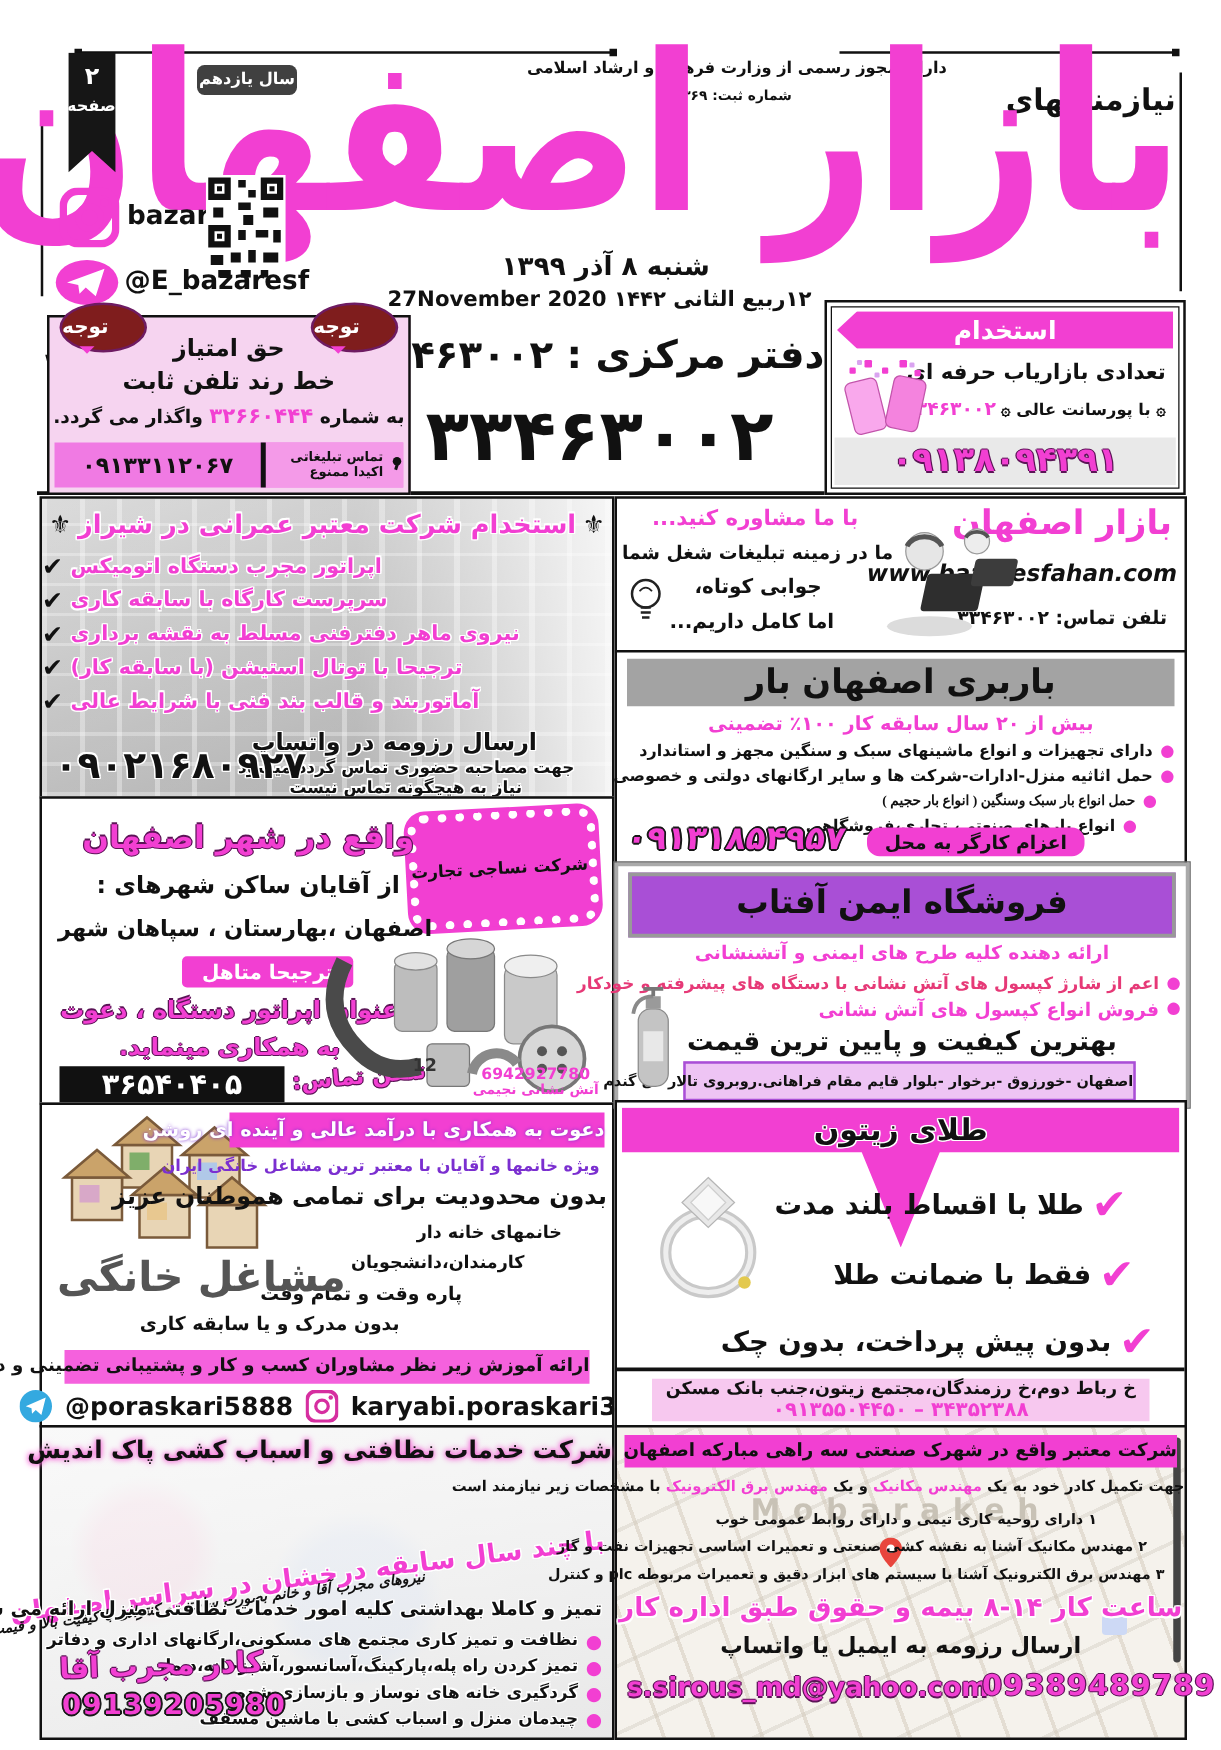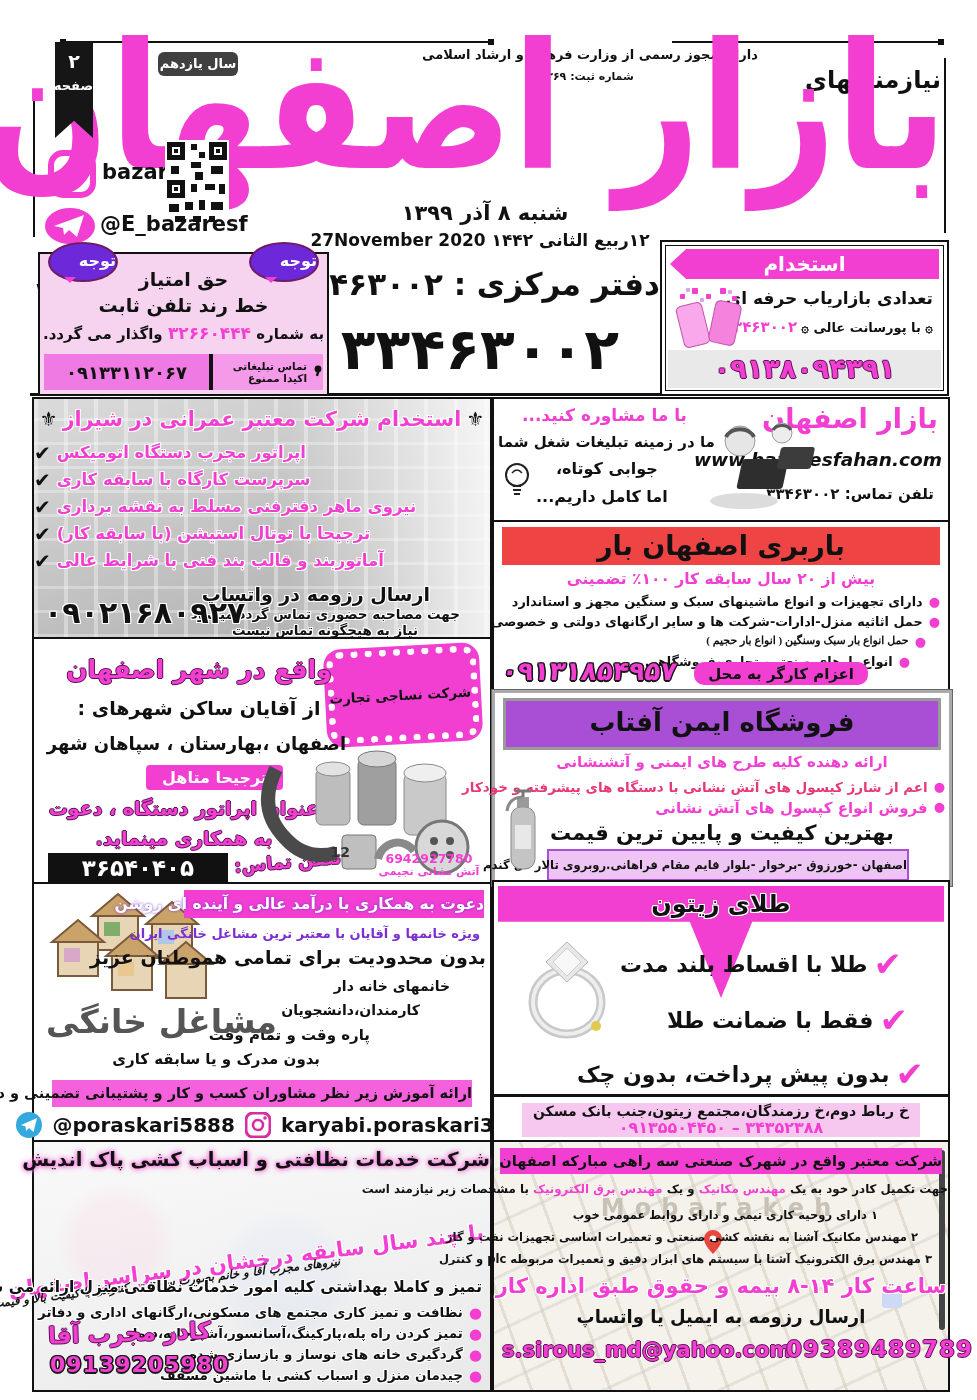--- a/index.html
+++ b/index.html
@@ -11,22 +11,22 @@
   .nowrap{white-space:nowrap;}
   .mag{color:#f23fd2;}
   .ow{text-shadow:-1px 0 #fff,1px 0 #fff,0 -1px #fff,0 1px #fff,-1px -1px #fff,1px 1px #fff,1px -1px #fff,-1px 1px #fff;}
   .ob{text-shadow:-1.5px 0 #181818,1.5px 0 #181818,0 -1.5px #181818,0 1.5px #181818,-1px -1px #181818,1px 1px #181818,1px -1px #181818,-1px 1px #181818;}
   .od{text-shadow:-1px 0 #5c1457,1px 0 #5c1457,0 -1px #5c1457,0 1px #5c1457;}
   .box{border:2px solid #111;background:#fff;}
   .hline{background:#111;height:3px;}
   .vline{background:#111;width:2px;}
   .endsq{width:6px;height:6px;background:#111;}
   
-  .bubble{position:absolute;width:66px;height:36px;background:#6d28d9;border:2px solid #6e1b62;
-          border-radius:50%;color:#fff;font-weight:bold;font-size:16px;line-height:34px;text-align:right;}
+  .bubble{position:absolute;width:66px;height:36px;background:#7f1d1d;border:2px solid #6e1b62;
+          border-radius:50%;color:#fff;font-weight:bold;font-size:16px;line-height:34px;text-align:left;}
   .bubble:after{content:"";position:absolute;bottom:-9px;left:14px;border:6px solid transparent;border-top-color:#f23fd2;}
   .ribbon{clip-path:polygon(0 0,100% 0,100% 100%,50% 82%,0 100%);}
   .checkrow{display:flex;align-items:center;gap:6px;justify-content:flex-end;direction:rtl;}
   .dotrow{display:flex;align-items:flex-start;gap:6px;direction:rtl;}
   .dot{color:#f23fd2;font-size:13px;line-height:1.3;}
   .badge-dotted{background:#f23fd2;border:7px dotted #fff;box-shadow:0 0 0 3px #f23fd2;border-radius:14px;}
   svg{display:block;}
 </style>
 </head>
 <body>
@@ -364,21 +364,21 @@
         <rect x="48" y="44" width="46" height="30" rx="3" fill="#2e2e2e" transform="skewX(-12)"></rect>
         <circle cx="78" cy="18" r="10" fill="#ededed" stroke="#9a9a9a"></circle>
           <path d="M69 15 a10 8 0 0 1 18 0" fill="none" stroke="#555" stroke-width="3"></path>
         <rect x="84" y="32" width="34" height="22" rx="3" fill="#3c3c3c" transform="skewX(-12)"></rect>
         <ellipse cx="40" cy="86" rx="34" ry="8" fill="#dcdcdc"></ellipse>
       </svg>
     </div>
   </div>
 
   <div class="abs box" style="left:492px;top:520px;width:454px;height:168px;">
-    <div class="abs ctr" style="left:8px;right:8px;top:5px;height:38px;background:#ef4444;">
+    <div class="abs ctr" style="left:8px;right:8px;top:5px;height:38px;background:#a3a3a3;">
       <span class="b nowrap" style="font-size:27px;letter-spacing:6px;line-height:38px;">باربری اصفهان بار</span>
     </div>
     <div class="abs mag b ctr nowrap ow" style="left:0;right:0;top:48px;font-size:15.5px;">بیش از ۲۰ سال سابقه کار ۱۰۰٪ تضمینی</div>
     <div class="abs" style="right:8px;top:72px;">
       <div class="dotrow" style="height:20px;">
           <span class="dot">●</span>
           <span class="b nowrap" style="font-size:12.8px;">دارای تجهیزات و انواع ماشینهای سبک و سنگین مجهز و استاندارد</span>
         </div>
       <div class="dotrow" style="height:20px;">
           <span class="dot">●</span>

